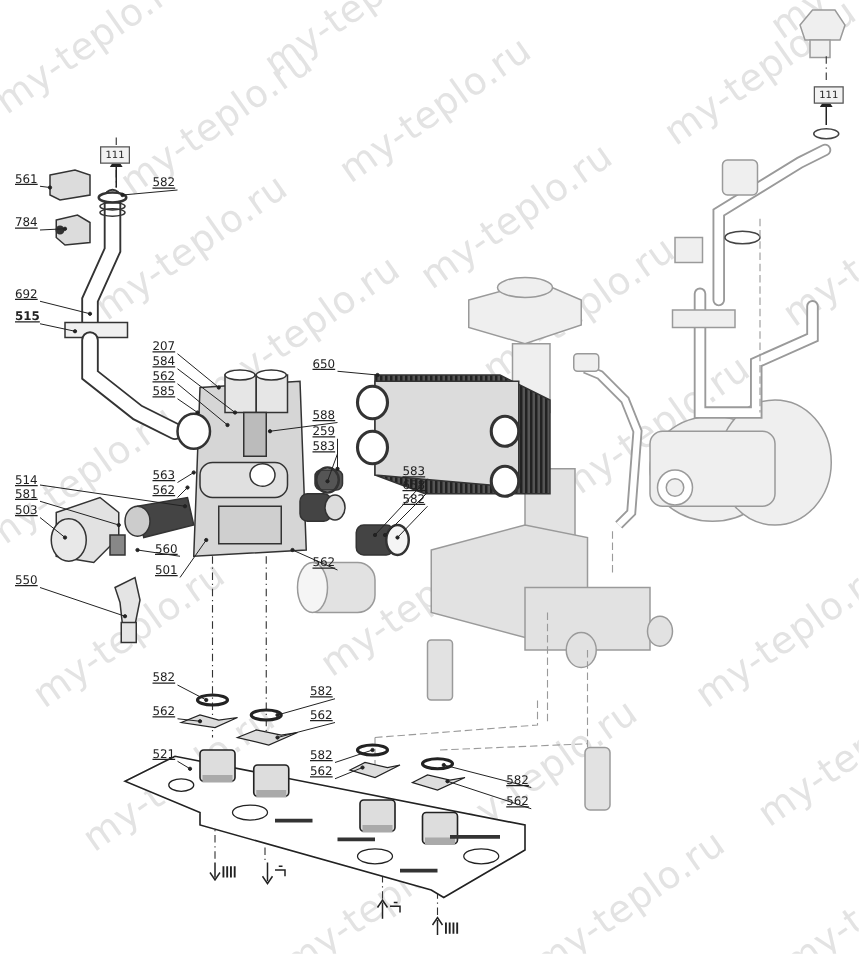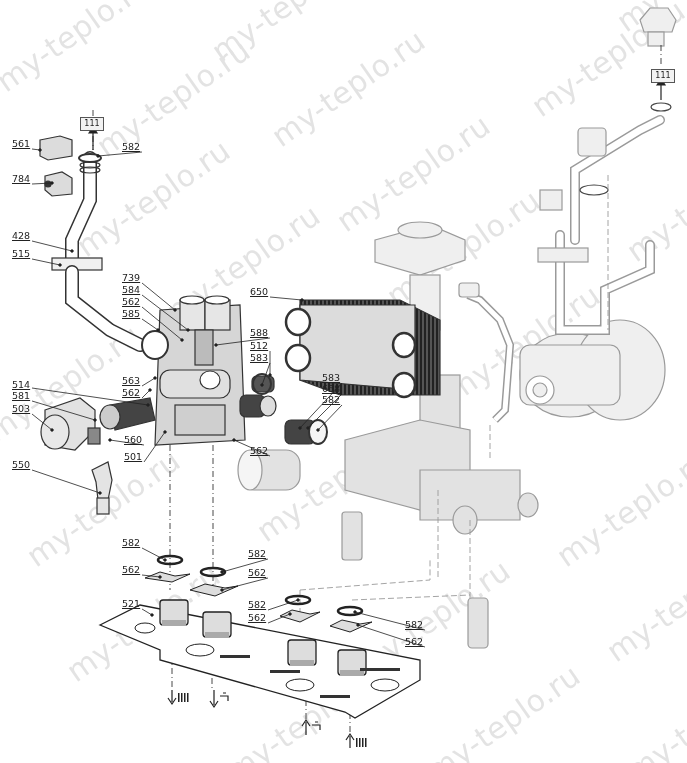--- a/index.html
+++ b/index.html
@@ -319,29 +319,29 @@
 
   <div id="ref-layer">
       <div class="ref-box" style="left: 80px; top: 117px;">111</div>
       <div class="ref-box" style="left: 651px; top: 69px;">111</div>
     </div>
 
   <div id="label-layer">
       <div class="lbl" style="left: 12px; top: 139px;">561</div>
       <div class="lbl" style="left: 122px; top: 142px;">582</div>
       <div class="lbl" style="left: 12px; top: 174px;">784</div>
-      <div class="lbl" style="left: 12px; top: 231px;">428</div>
-      <div class="lbl" style="left: 12px; top: 249px;">515</div>
-      <div class="lbl" style="left: 122px; top: 273px;">739</div>
+      <div class="lbl" style="left: 12px; top: 231px;">692</div>
+      <div class="lbl" style="left: 12px; top: 249px; font-weight: bold;">515</div>
+      <div class="lbl" style="left: 122px; top: 273px;">207</div>
       <div class="lbl" style="left: 122px; top: 285px;">584</div>
       <div class="lbl" style="left: 122px; top: 297px;">562</div>
       <div class="lbl" style="left: 122px; top: 309px;">585</div>
       <div class="lbl" style="left: 250px; top: 287px;">650</div>
       <div class="lbl" style="left: 250px; top: 328px;">588</div>
-      <div class="lbl" style="left: 250px; top: 341px;">512</div>
+      <div class="lbl" style="left: 250px; top: 341px;">259</div>
       <div class="lbl" style="left: 250px; top: 353px;">583</div>
       <div class="lbl" style="left: 122px; top: 376px;">563</div>
       <div class="lbl" style="left: 122px; top: 388px;">562</div>
       <div class="lbl" style="left: 12px; top: 380px;">514</div>
       <div class="lbl" style="left: 12px; top: 391px;">581</div>
       <div class="lbl" style="left: 12px; top: 404px;">503</div>
       <div class="lbl" style="left: 322px; top: 373px;">583</div>
       <div class="lbl" style="left: 322px; top: 384px;">658</div>
       <div class="lbl" style="left: 322px; top: 395px;">582</div>
       <div class="lbl" style="left: 124px; top: 435px;">560</div>

